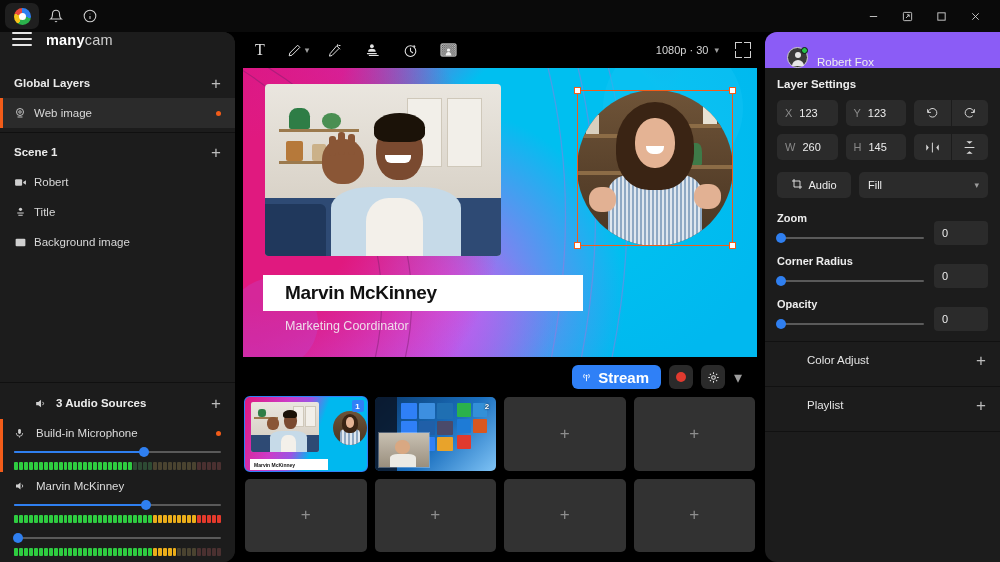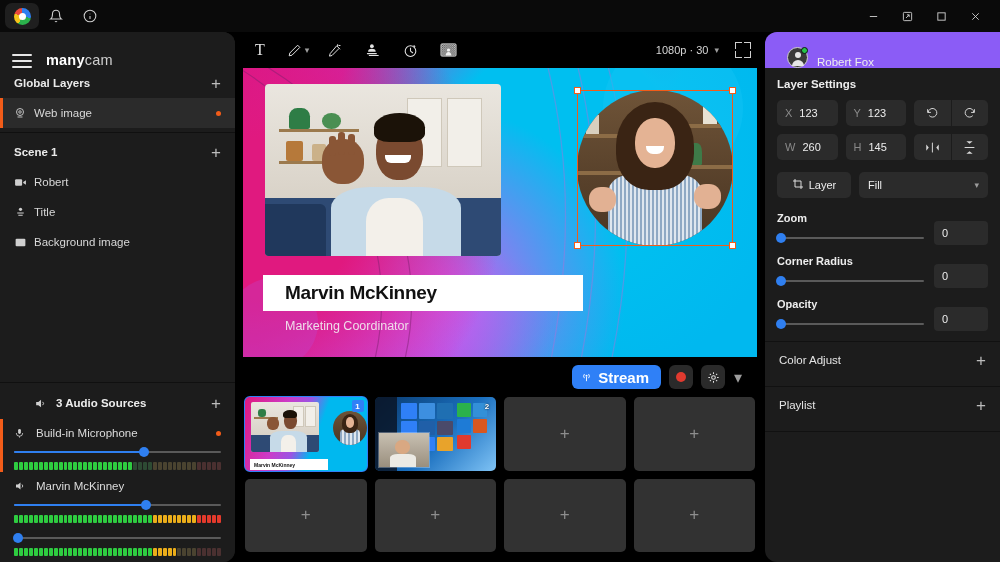--- a/index.html
+++ b/index.html
@@ -44,21 +44,21 @@
     position: absolute; left: 0; top: 32px; width: 1000px; height: 530px;
     display: flex; background: #000;
   }
 
   
   .sidebar {
     width: 235px; height: 530px; background: #1c1c1c;
     border-top-right-radius: 12px; border-bottom-right-radius: 12px;
     display: flex; flex-direction: column; position: relative; overflow: hidden;
   }
-  .brandbar { height: 36px; display: flex; align-items: flex-end; padding: 0 16px 0 12px; background:#1c1c1c; }
+  .brandbar { height: 36px; display: flex; align-items: flex-start; padding: 0 16px 0 12px; background:#1c1c1c; }
   .hamburger { width: 20px; display: flex; flex-direction: column; gap: 4px; margin-right: 14px; }
   .hamburger i { display: block; height: 2px; background: #e6e6e6; border-radius: 1px; }
   .brand-name { font-size: 14.5px; color: #fff; letter-spacing: .2px; }
   .brand-name b { font-weight: 700; }
   .brand-name span { font-weight: 400; color: #cfcfcf; }
 
   .sect-header {
     height: 30px; display: flex; align-items: center; padding: 0 14px 0 14px;
     font-size: 11.5px; font-weight: 700; color: #eaeaea;
   }
@@ -267,21 +267,21 @@
 
   .ctrl { margin-bottom: 10px; display: flex; align-items: flex-end; gap: 10px; }
   .ctrl .left { flex: 1; }
   .ctrl .cl { font-size: 11px; font-weight: 700; color: #ededed; margin-bottom: 7px; }
   .numbox {
     width: 54px; height: 24px; background: #2b2b2b; border-radius: 4px; display: flex;
     align-items: center; padding: 0 8px; font-size: 11px; color: #ededed;
   }
   .rp-sep { height: 1px; background: #111; margin: 8px 0 0 0; }
   .acc-row {
-    height: 36px; display: flex; align-items: center; padding: 0 14px; font-size: 11.5px; color: #e4e4e4;
+    height: 36px; display: flex; align-items: center; padding: 0 14px; font-size: 11.5px; color: #e4e4e4; margin-left: 28px;
   }
   .acc-row .t { flex: 1; }
 
   
   .kitchen { position: absolute; inset: 0; background: linear-gradient(180deg,#eae6df 0%,#dcd6cc 55%,#cfc8bc 100%); }
   .kw { position: absolute; background: #f2efe9; border: 1px solid #cfc8ba; }
   .shelf { position: absolute; background: #9c7a4e; }
   .sofa { position: absolute; bottom: 0; left: 0; right: 0; height: 34%; background: #2e4a74; }
   .man-head { position: absolute; border-radius: 48% 48% 44% 44%; background: #7a4a30; }
   .man-hair { position: absolute; border-radius: 50% 50% 30% 30%; background: #1b1208; }
@@ -895,21 +895,21 @@
         </div>
 
         <div class="crop-row">
           <div class="crop-btn">
             <span>
               <svg width="12" height="12" viewBox="0 0 24 24" fill="none" stroke="currentColor" stroke-width="1.8">
                 <path d="M6 2v16h16"></path>
                   <path d="M2 6h16v16"></path>
               </svg>
             </span>
-            <span>Layer</span>
+            <span>Audio</span>
           </div>
           <div class="select">
             <span>Fill</span>
             <span class="chev">▾</span>
           </div>
         </div>
 
         <div class="ctrl">
           <div class="left">
             <div class="cl">Zoom</div>

